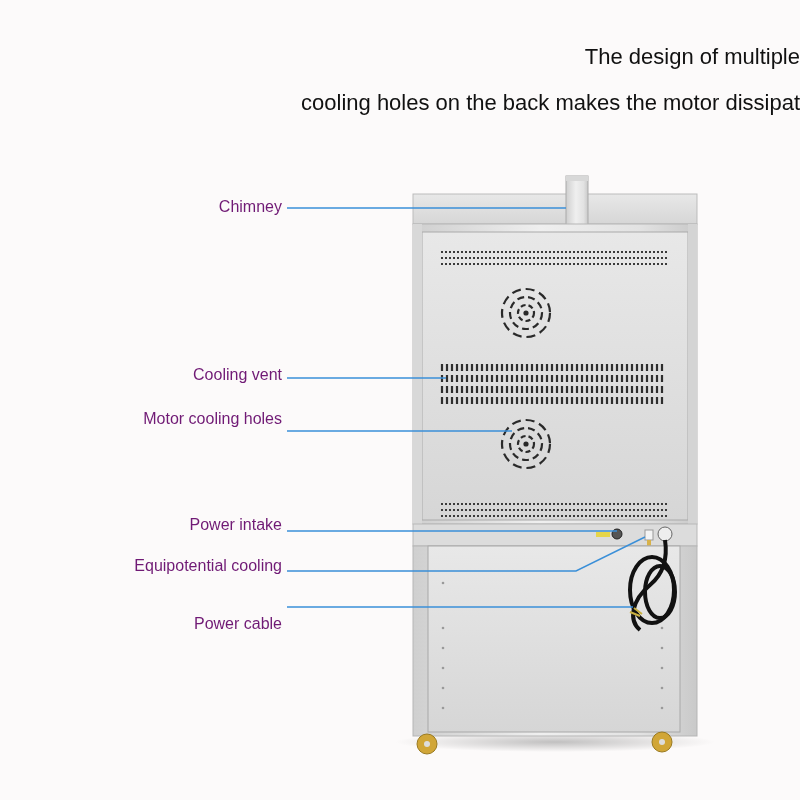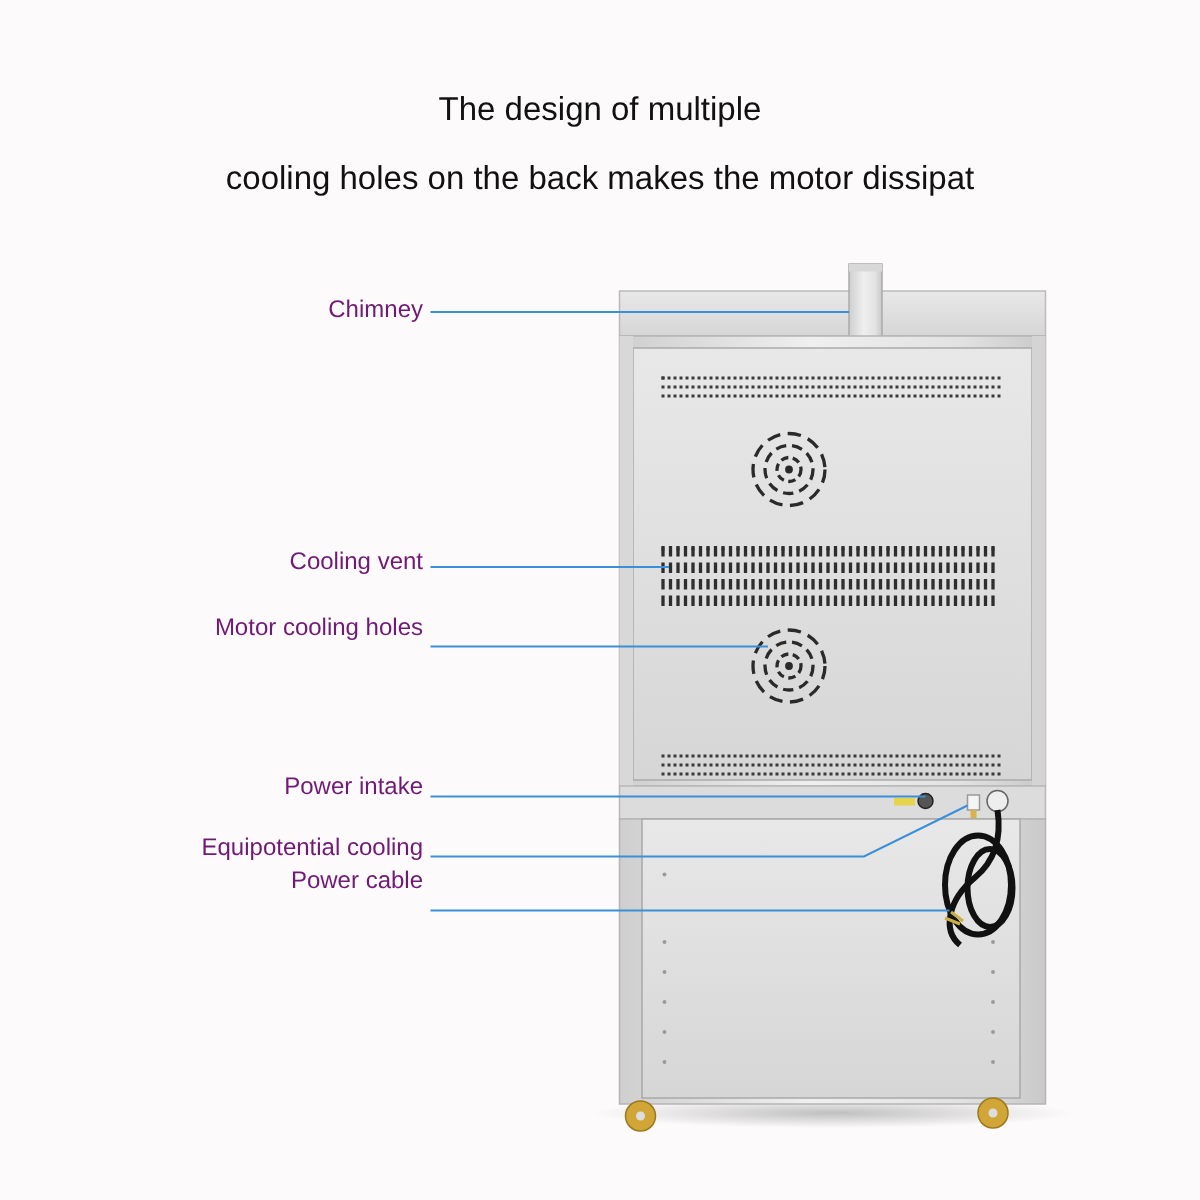--- a/index.html
+++ b/index.html
@@ -1,17 +1,17 @@
 <!DOCTYPE html>
 <html><head>
 <meta charset="utf-8">
 <style>
   html,body{margin:0;padding:0;}
   body{width:800px;height:800px;background:#fcfafa;position:relative;overflow:hidden;font-family:"Liberation Sans",sans-serif;}
-  .title{position:absolute;left:0;width:800px;text-align:center;color:#111;font-size:22px;margin-top:16px;}
+  .title{position:absolute;left:0;width:800px;text-align:right;color:#111;font-size:22px;}
   #t1{top:44px;}
   #t2{top:90px;}
   .label{position:absolute;right:518px;font-size:16px;color:#701a75;white-space:nowrap;text-align:right;}
   svg{position:absolute;left:0;top:0;}
 </style>
 </head>
 <body>
 
 <div id="t1" class="title">The design of multiple</div>
 <div id="t2" class="title">cooling holes on the back makes the motor dissipat</div>
@@ -143,13 +143,13 @@
     <polyline points="287,571 576,571 645,537"></polyline>
     <line x1="287" y1="607" x2="633" y2="607"></line>
   </g>
 </svg>
 
 <div class="label" style="top:198px;">Chimney</div>
 <div class="label" style="top:366px;margin-left:44px;">Cooling vent</div>
 <div class="label" style="top:410px;">Motor cooling holes</div>
 <div class="label" style="top:516px;">Power intake</div>
 <div class="label" style="top:557px;">Equipotential cooling</div>
-<div class="label" style="top:579px;margin-left:20px;">Power cable</div>
+<div class="label" style="top:615px;margin-left:20px;">Power cable</div>
 
 </body></html>

